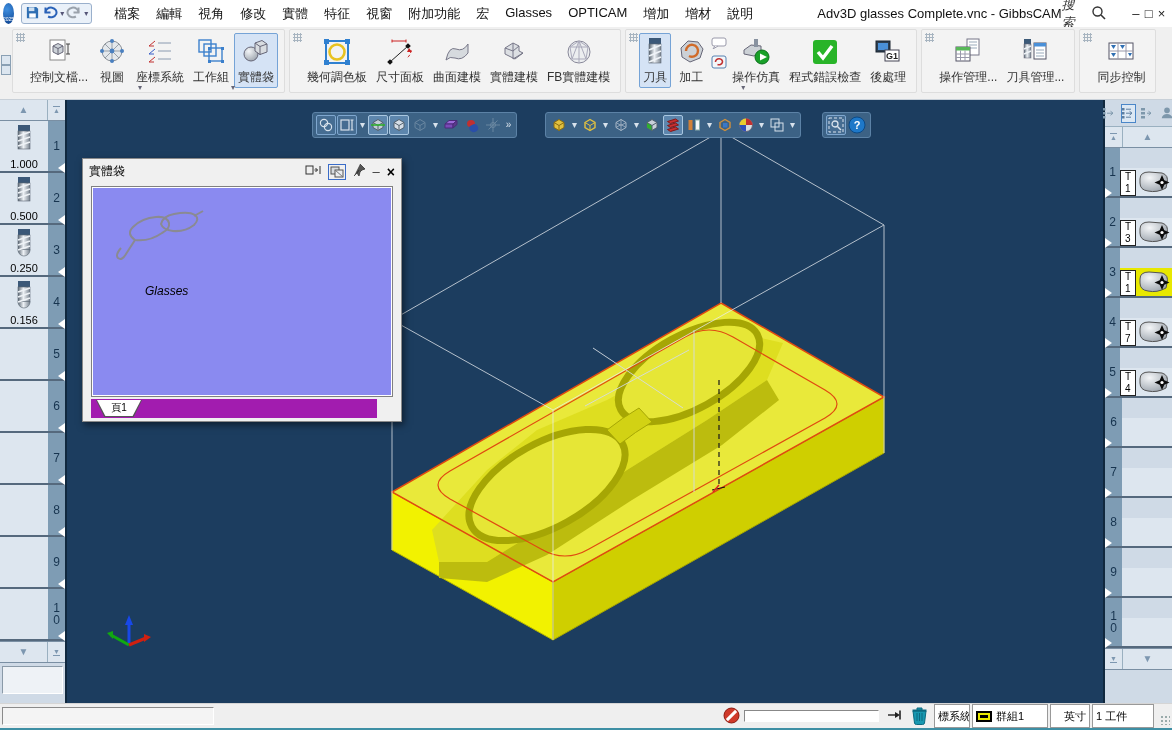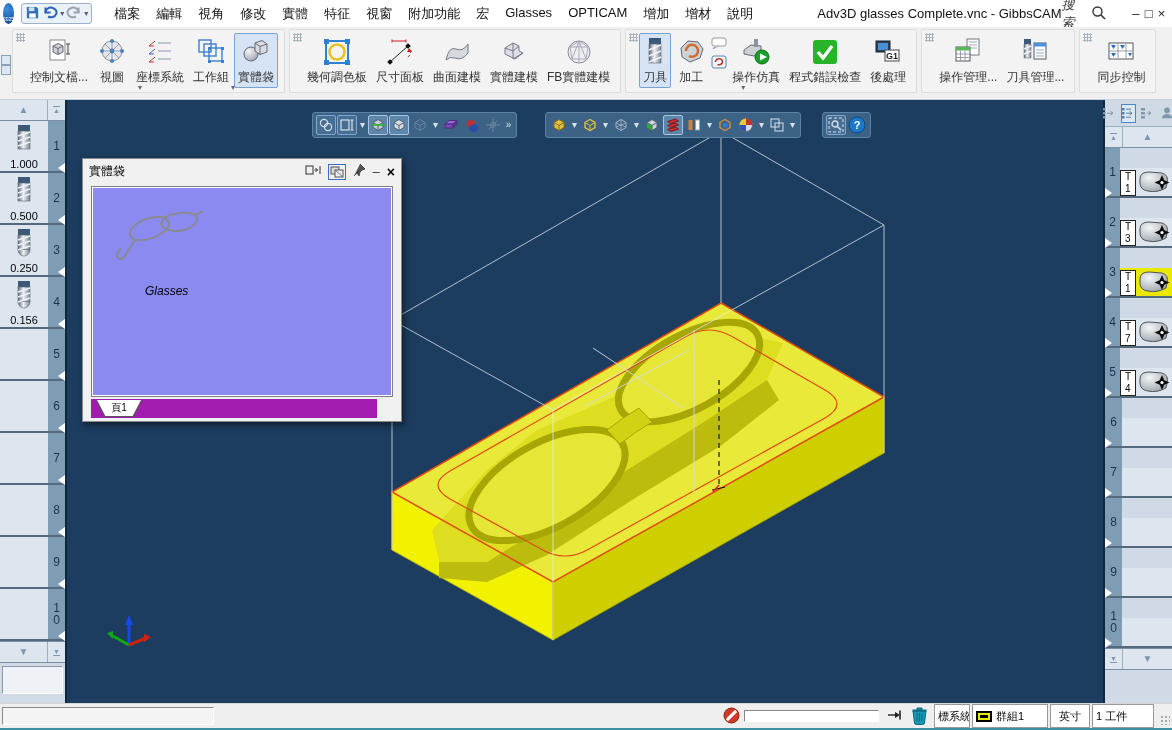--- a/index.html
+++ b/index.html
@@ -942,21 +942,21 @@
         </svg></span>
     <div class="st-field" style="width:36px">
         <span>標系統</span>
       </div>
     <div class="st-field" style="width:76px">
       <span style="display:inline-block;width:14px;height:9px;border:1px solid #000;background:#000;margin-right:4px;position:relative;">
           <span style="position:absolute;inset:1px;border:2px solid #e8e800;"></span>
         </span>
       <span>群組1</span>
     </div>
-    <div class="st-field" style="width:40px;justify-content:center">
+    <div class="st-field" style="width:40px;justify-content:flex-end">
         <span>英寸</span>
       </div>
     <div class="st-field" style="width:62px">
         <span>1 工件</span>
       </div>
     <div class="grip"></div>
   </div>
   <div class="bottomline"></div>
 </div>
 

